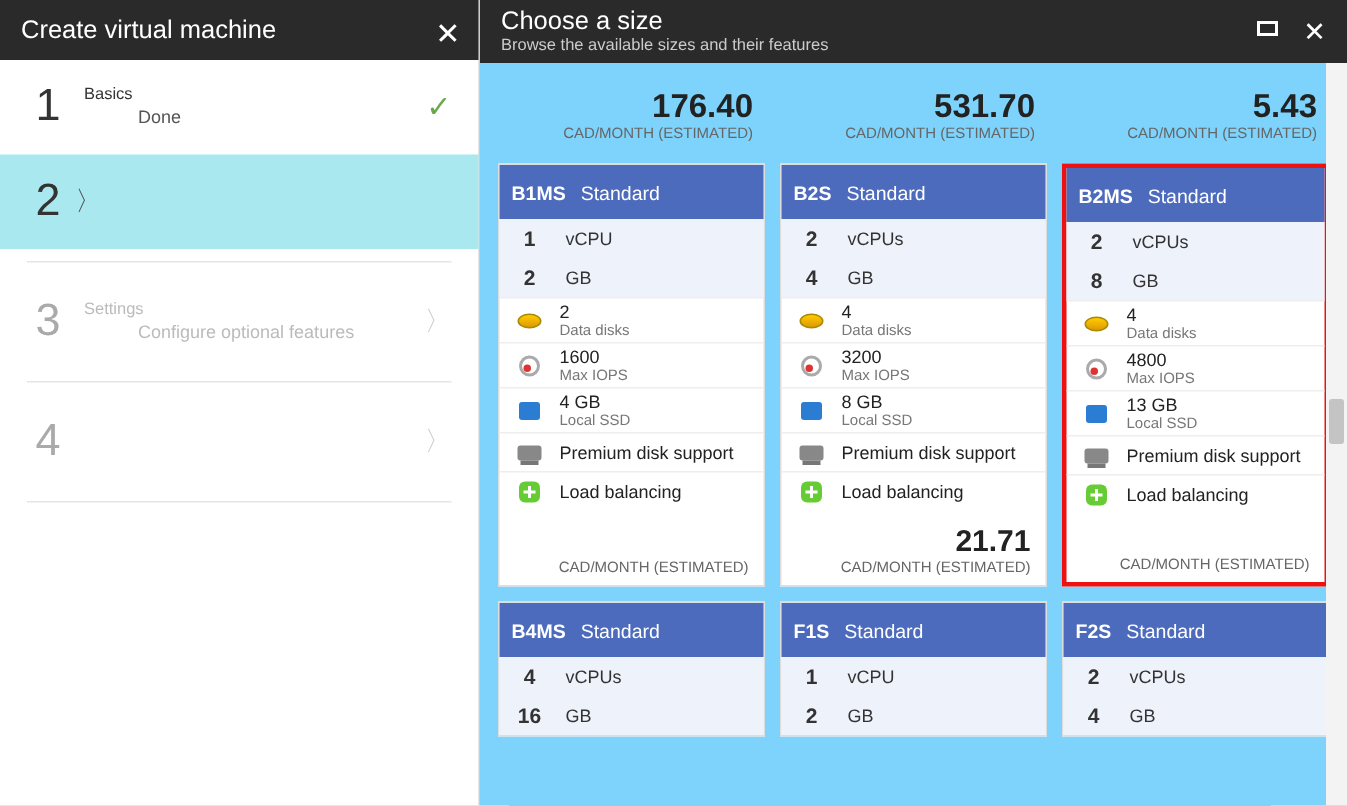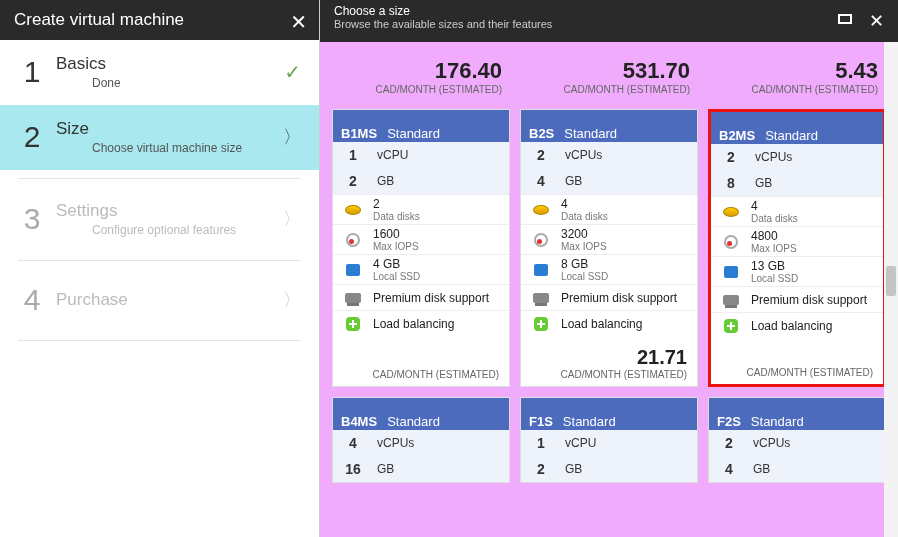--- a/index.html
+++ b/index.html
@@ -10,45 +10,45 @@
 .wizard-header { background: #2a2a2a; color: #fff; height: 40px; display: flex; align-items: center; padding: 0 14px; position: relative; }
 .wizard-header .title { font-size: 17px; font-weight: 400; }
 .wizard-header .close { position: absolute; right: 12px; top: 10px; font-size: 20px; cursor: pointer; }
 
 .steps { padding: 0; }
 .step { display: flex; align-items: center; padding: 14px 18px 14px 14px; cursor: pointer; position: relative; border-bottom: 1px solid transparent; }
 .step.active { background: #a8e8ee; }
 .step .num { font-size: 30px; font-weight: 300; width: 36px; text-align: center; color: #333; }
 .step.disabled .num, .step.disabled .step-body { color: #aaa; }
 .step-body { flex: 1; padding-left: 6px; }
-.step-body .step-title { font-size: 17px; color: #333; }
+.step-body .step-title { font-size: 11px; color: #333; }
 .step-body .step-sub { font-size: 12px; color: #555; margin-top: 2px; margin-left: 36px; }
 .step.disabled .step-body .step-title, .step.disabled .step-body .step-sub { color: #bbb; }
 .step .check { color: #6aa84f; font-size: 20px; margin-left: 6px; }
 .step .chev { color: #555; font-size: 18px; }
 .step.disabled .chev { color: #ccc; }
 .step-sep { border-bottom: 1px solid #e5e5e5; margin: 8px 18px; }
 
 
 .sizes { flex: 1; display: flex; flex-direction: column; position: relative; }
 .sizes-header { background: #2a2a2a; color: #fff; height: 42px; padding: 4px 14px 2px; position: relative; }
-.sizes-header .title { font-size: 12px; font-weight: 400; }
+.sizes-header .title { font-size: 17px; font-weight: 400; }
 .sizes-header .sub { font-size: 11px; color: #ccc; margin-top: 0px; }
 .sizes-header .wbtn { position: absolute; top: 10px; font-size: 18px; cursor: pointer; color: #fff; }
 .sizes-header .max { right: 46px; width: 14px; height: 10px; border: 2px solid #fff; display: inline-block; top: 14px; }
 .sizes-header .close { right: 14px; }
 
-.cards-wrap { flex: 1; overflow-y: auto; padding: 12px 12px 0 12px; background: #f0abfc; display: grid; grid-template-columns: 1fr 1fr 1fr; gap: 10px; align-content: start; }
+.cards-wrap { flex: 1; overflow-y: auto; padding: 12px 12px 0 12px; background: #7dd3fc; display: grid; grid-template-columns: 1fr 1fr 1fr; gap: 10px; align-content: start; }
 .topprice { text-align: right; padding: 4px 8px; }
 .topprice .p { font-size: 22px; font-weight: 600; color: #222; }
 .topprice .pd { font-size: 10px; color: #666; }
 
 .card { background: #fff; border: 1px solid #ddd; display: flex; flex-direction: column; }
 .card.highlight { border: 3px solid #e11; }
-.card-head { background: #4d6bbd; color: #fff; display: flex; align-items: flex-start; height: 16px; padding: 16px 8px; font-size: 13px; }
+.card-head { background: #4d6bbd; color: #fff; display: flex; align-items: center; height: 36px; padding: 0 8px; font-size: 13px; }
 .card-head .sku { font-weight: 600; margin-right: 10px; }
 .spec-row { display: flex; align-items: center; min-height: 26px; padding: 2px 8px; font-size: 12px; }
 .spec-row.num { background: #eef2fb; }
 .spec-row.num .v { width: 24px; text-align: center; font-weight: 600; color: #333; font-size: 14px; }
 .spec-row.num .lbl { padding-left: 12px; color: #333; }
 .spec-row.feat { border-top: 1px solid #eee; }
 .spec-row.feat .icon { width: 24px; height: 18px; display: flex; align-items: center; justify-content: center; }
 .spec-row.feat .txt { padding-left: 8px; }
 .spec-row.feat .txt .t1 { font-size: 12px; color: #222; }
 .spec-row.feat .txt .t2 { font-size: 10px; color: #777; }
@@ -85,44 +85,39 @@
       <div class="num">1</div>
       <div class="step-body">
         <div class="step-title">Basics</div>
         <div class="step-sub">Done</div>
       </div>
       <span class="check">✓</span>
     </div>
 
     <div class="step active">
       <div class="num">2</div>
-      <div class="step-body">
-        <div class="step-title">Size</div>
-        <div class="step-sub">Choose virtual machine size</div>
-      </div>
       <span class="chev">〉</span>
     </div>
 
     <div class="step-sep"></div>
 
     <div class="step disabled">
       <div class="num">3</div>
       <div class="step-body">
         <div class="step-title">Settings</div>
         <div class="step-sub">Configure optional features</div>
       </div>
       <span class="chev">〉</span>
     </div>
 
     <div class="step-sep"></div>
 
     <div class="step disabled">
       <div class="num">4</div>
       <div class="step-body">
-        <div class="step-title">Purchase</div>
       </div>
       <span class="chev">〉</span>
     </div>
 
     <div class="step-sep"></div>
   </div>
 </div>
 
 <div class="sizes">
   <div class="sizes-header">

